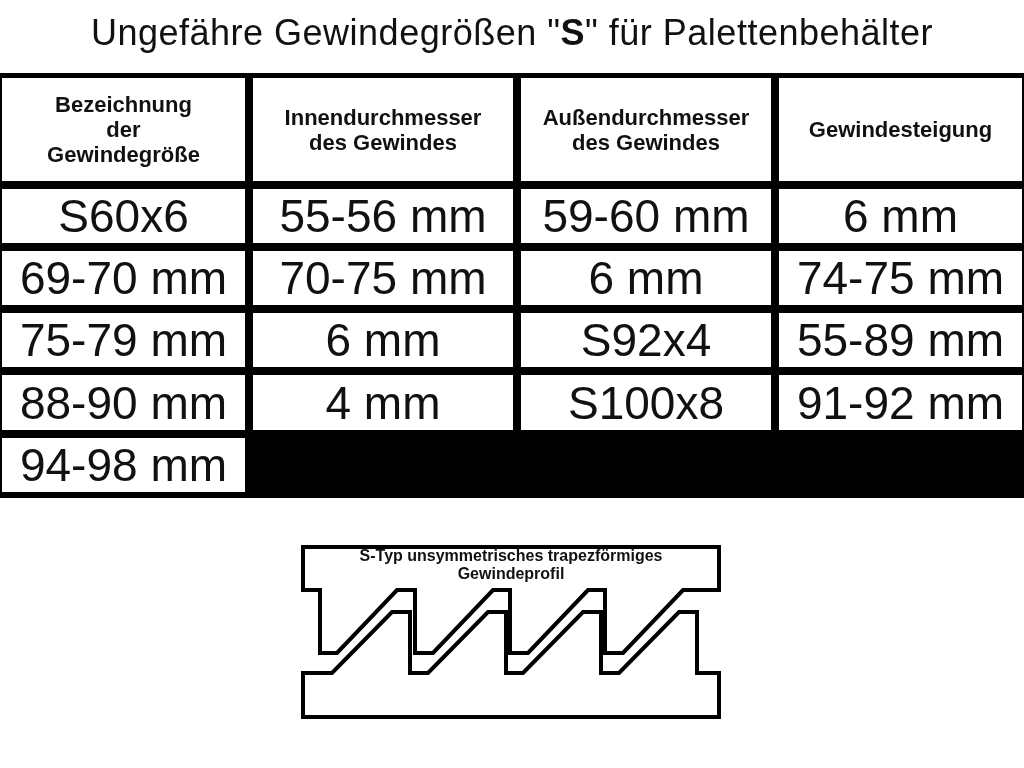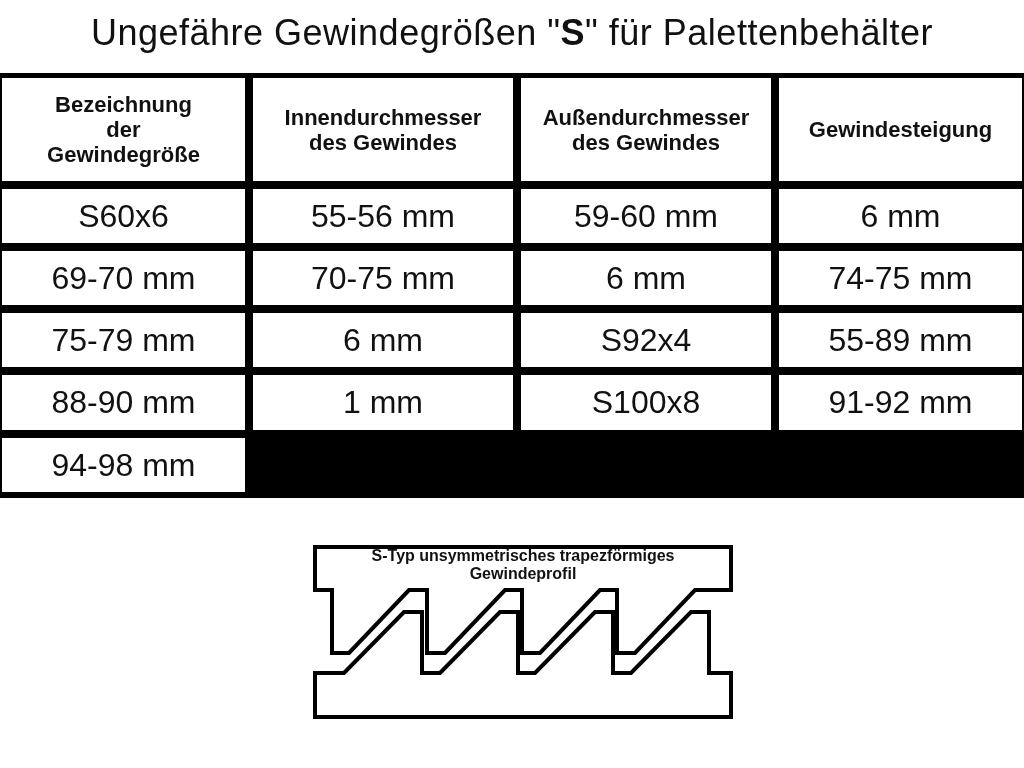--- a/index.html
+++ b/index.html
@@ -43,29 +43,29 @@
     justify-content: center;
     text-align: center;
   }
   .cell.header {
     font-weight: bold;
     font-size: 22px;
     line-height: 25px;
     white-space: pre-line;
   }
   .cell.data {
-    font-size: 32px;
+    font-size: 46px;
     font-weight: normal;
     white-space: nowrap;
   }
 
   
   .diagram {
     position: absolute;
-    left: 307px; top: 540px;
+    left: 295px; top: 540px;
     width: 432px; height: 185px;
   }
   .diagram svg { position: absolute; left: 0; top: 0; }
   .diagram-label {
     position: absolute;
     left: 0; top: 7px;
     width: 432px;
     text-align: center;
     font-weight: bold;
     font-size: 16px;
@@ -99,21 +99,21 @@
     <div class="cell data">70-75 mm</div>
     <div class="cell data">6 mm</div>
 
     <div class="cell data">74-75 mm</div>
     <div class="cell data">75-79 mm</div>
     <div class="cell data">6 mm</div>
 
     <div class="cell data">S92x4</div>
     <div class="cell data">55-89 mm</div>
     <div class="cell data">88-90 mm</div>
-    <div class="cell data">1 mm</div>
+    <div class="cell data">4 mm</div>
 
     <div class="cell data">S100x8</div>
     <div class="cell data">91-92 mm</div>
     <div class="cell data">94-98 mm</div>
   </div>
 
   <div class="diagram">
     <svg width="432" height="185" viewBox="0 0 432 185">
 
       <path d="M 8,7 L 8,50 L 25,50 L 25,113 L 42,113 L 102,50 L 120,50 L 120,113 L 138,113

